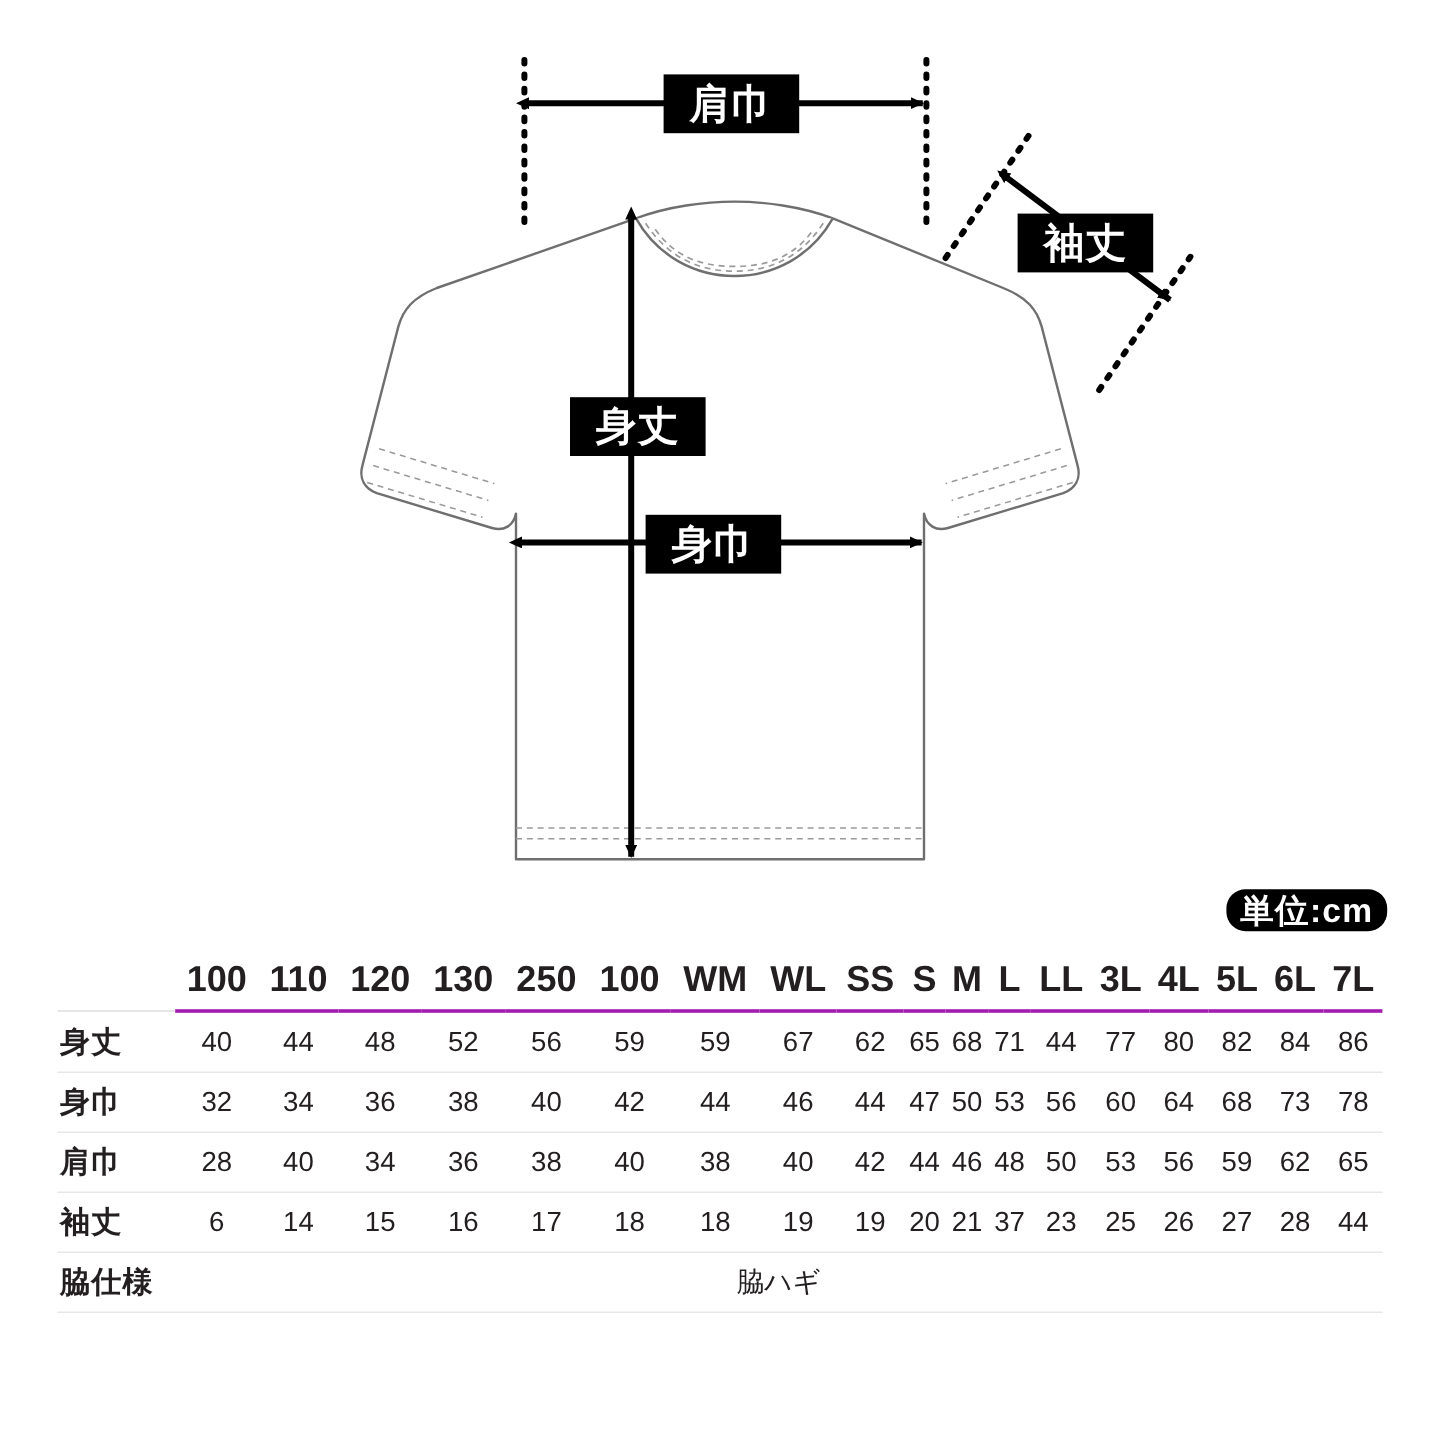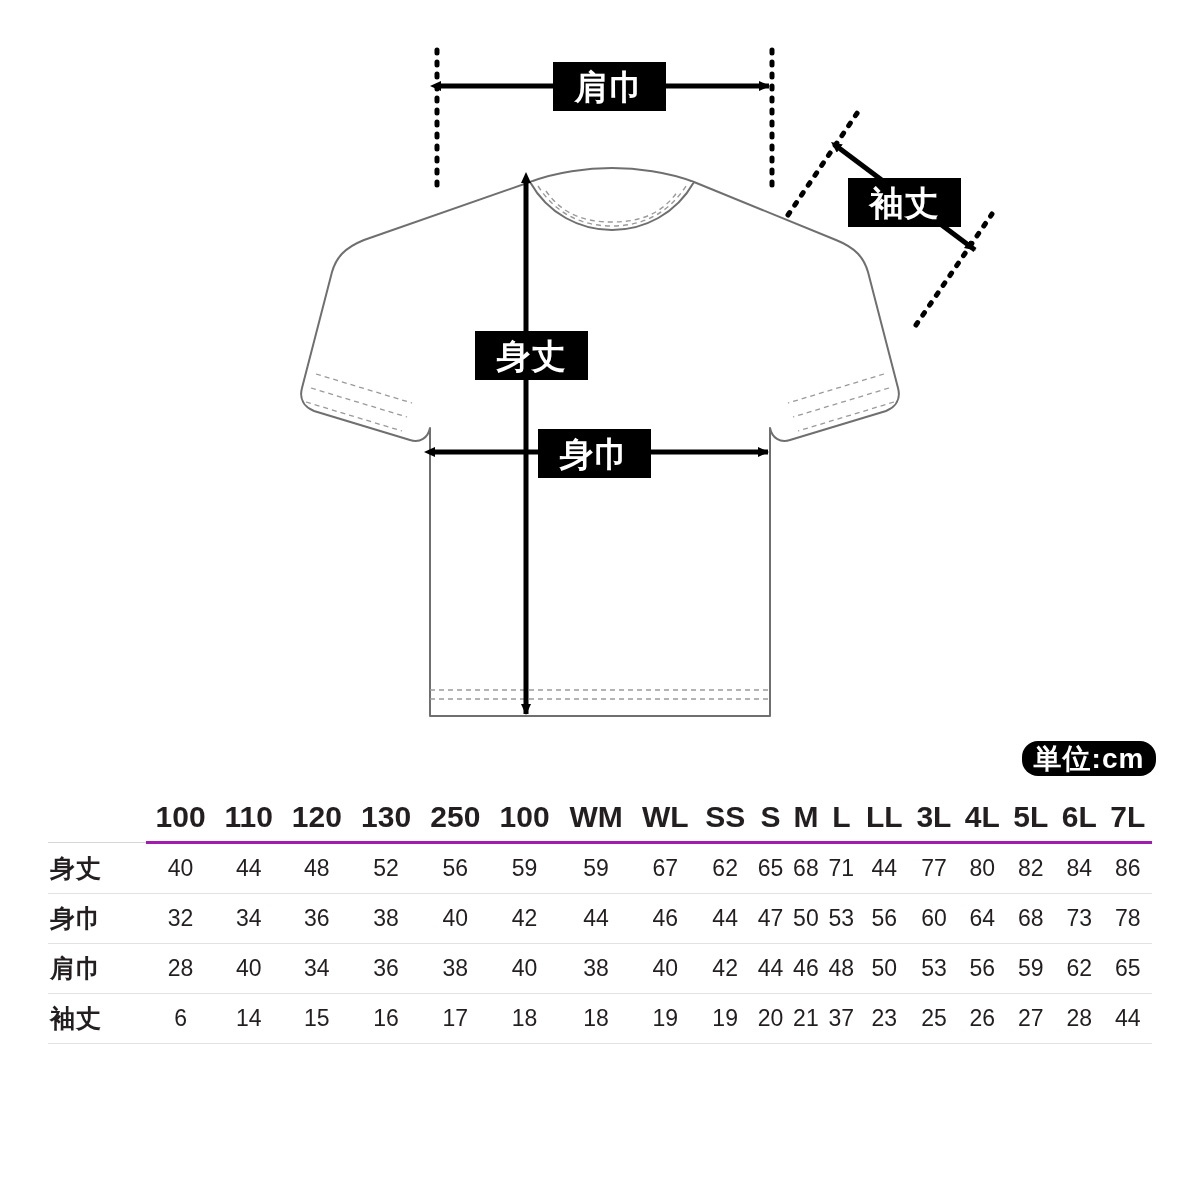--- a/index.html
+++ b/index.html
@@ -293,14 +293,18 @@
       <td>20</td>
       <td>21</td>
       <td>37</td>
       <td>23</td>
       <td>25</td>
       <td>26</td>
       <td>27</td>
       <td>28</td>
       <td>44</td>
     </tr>
+    <tr class="spec-row">
+      <td class="rowhead">脇仕様</td>
+      <td class="spec-value" colspan="18">脇ハギ</td>
+    </tr>
   </tbody>
 </table>
 
 </body></html>

